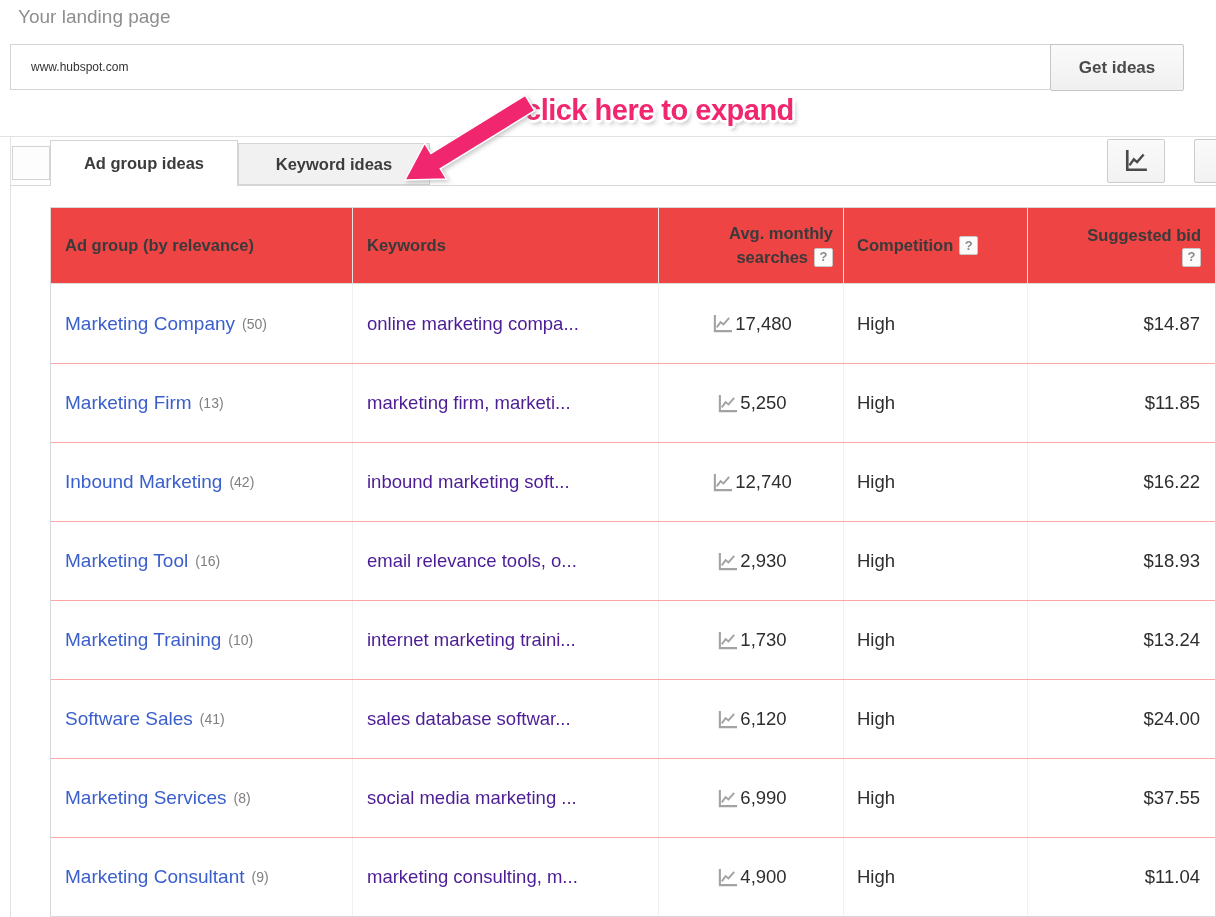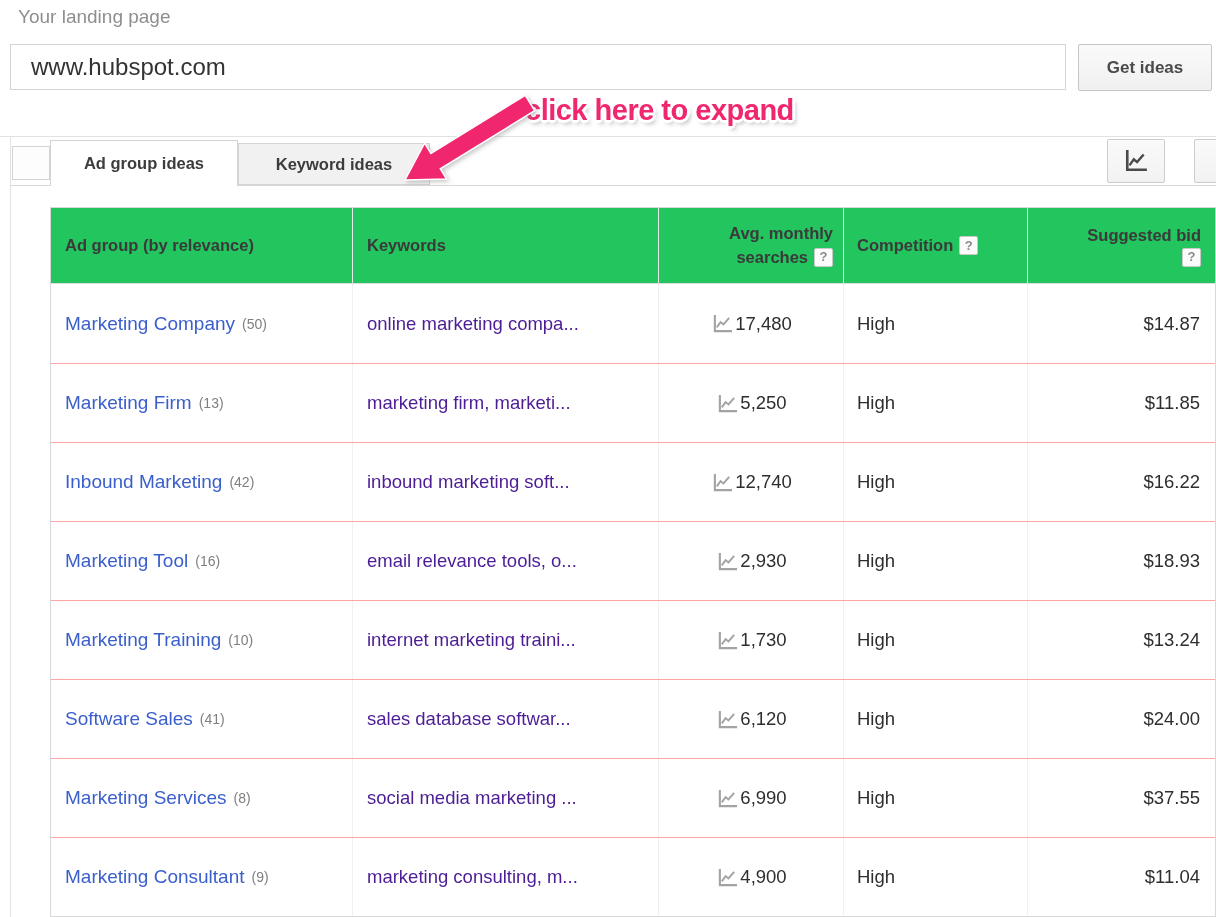--- a/index.html
+++ b/index.html
@@ -19,25 +19,25 @@
     color:#333;
   }
   
   .landing-label{
     position:absolute;left:18px;top:6px;
     font-size:19px;color:#8e8e8e;
   }
   .landing-input{
     position:absolute;left:10px;top:44px;width:1056px;height:46px;
     border:1px solid var(--border-ctrl);
-    font-family:inherit;font-size:24px;color:#333;
+    font-family:inherit;font-size:12px;color:#333;
     padding:0 0 0 20px;outline:none;background:#fff;
   }
   .get-ideas-btn{
-    position:absolute;left:1078px;top:44px;width:134px;height:47px;
+    position:absolute;left:1050px;top:44px;width:134px;height:47px;
     background:linear-gradient(#fafafa,#f0f0f0);
     border:1px solid #c6c6c6;border-radius:2px;
     font-family:inherit;font-size:17px;font-weight:bold;color:#4a4a4a;
     cursor:pointer;
   }
   .top-divider{
     position:absolute;left:0;top:136px;width:1216px;height:1px;background:var(--border-soft);
   }
   .panel-left-border{
     position:absolute;left:10px;top:136px;width:1px;height:781px;background:var(--border-soft);
@@ -94,21 +94,21 @@
     color:var(--pink);
     filter:drop-shadow(2px 2px 2px rgba(120,120,120,.4));
   }
   
   .results-table{
     position:absolute;left:50px;top:207px;width:1166px;
     border:1px solid #d8d8d8;background:#fff;
   }
   .t-header{
     display:grid;grid-template-columns:302px 306px 185px 184px 1fr;
-    height:76px;background:#22c55e;border-bottom:1px solid #dcdcdc;
+    height:76px;background:#ef4444;border-bottom:1px solid #dcdcdc;
     font-weight:bold;font-size:16.5px;color:#3a3a3a;
   }
   .t-header > div{display:flex;align-items:center;}
   .hcell{border-right:1px solid var(--table-line);}
   .hcell:last-child{border-right:none;}
   .h-adgroup{padding-left:14px;}
   .h-keywords{padding-left:14px;}
   .h-searches{justify-content:flex-end;padding-right:10px;}
   .h-competition{padding-left:13px;}
   .h-bid{justify-content:flex-end;padding-right:14px;text-align:right;}

